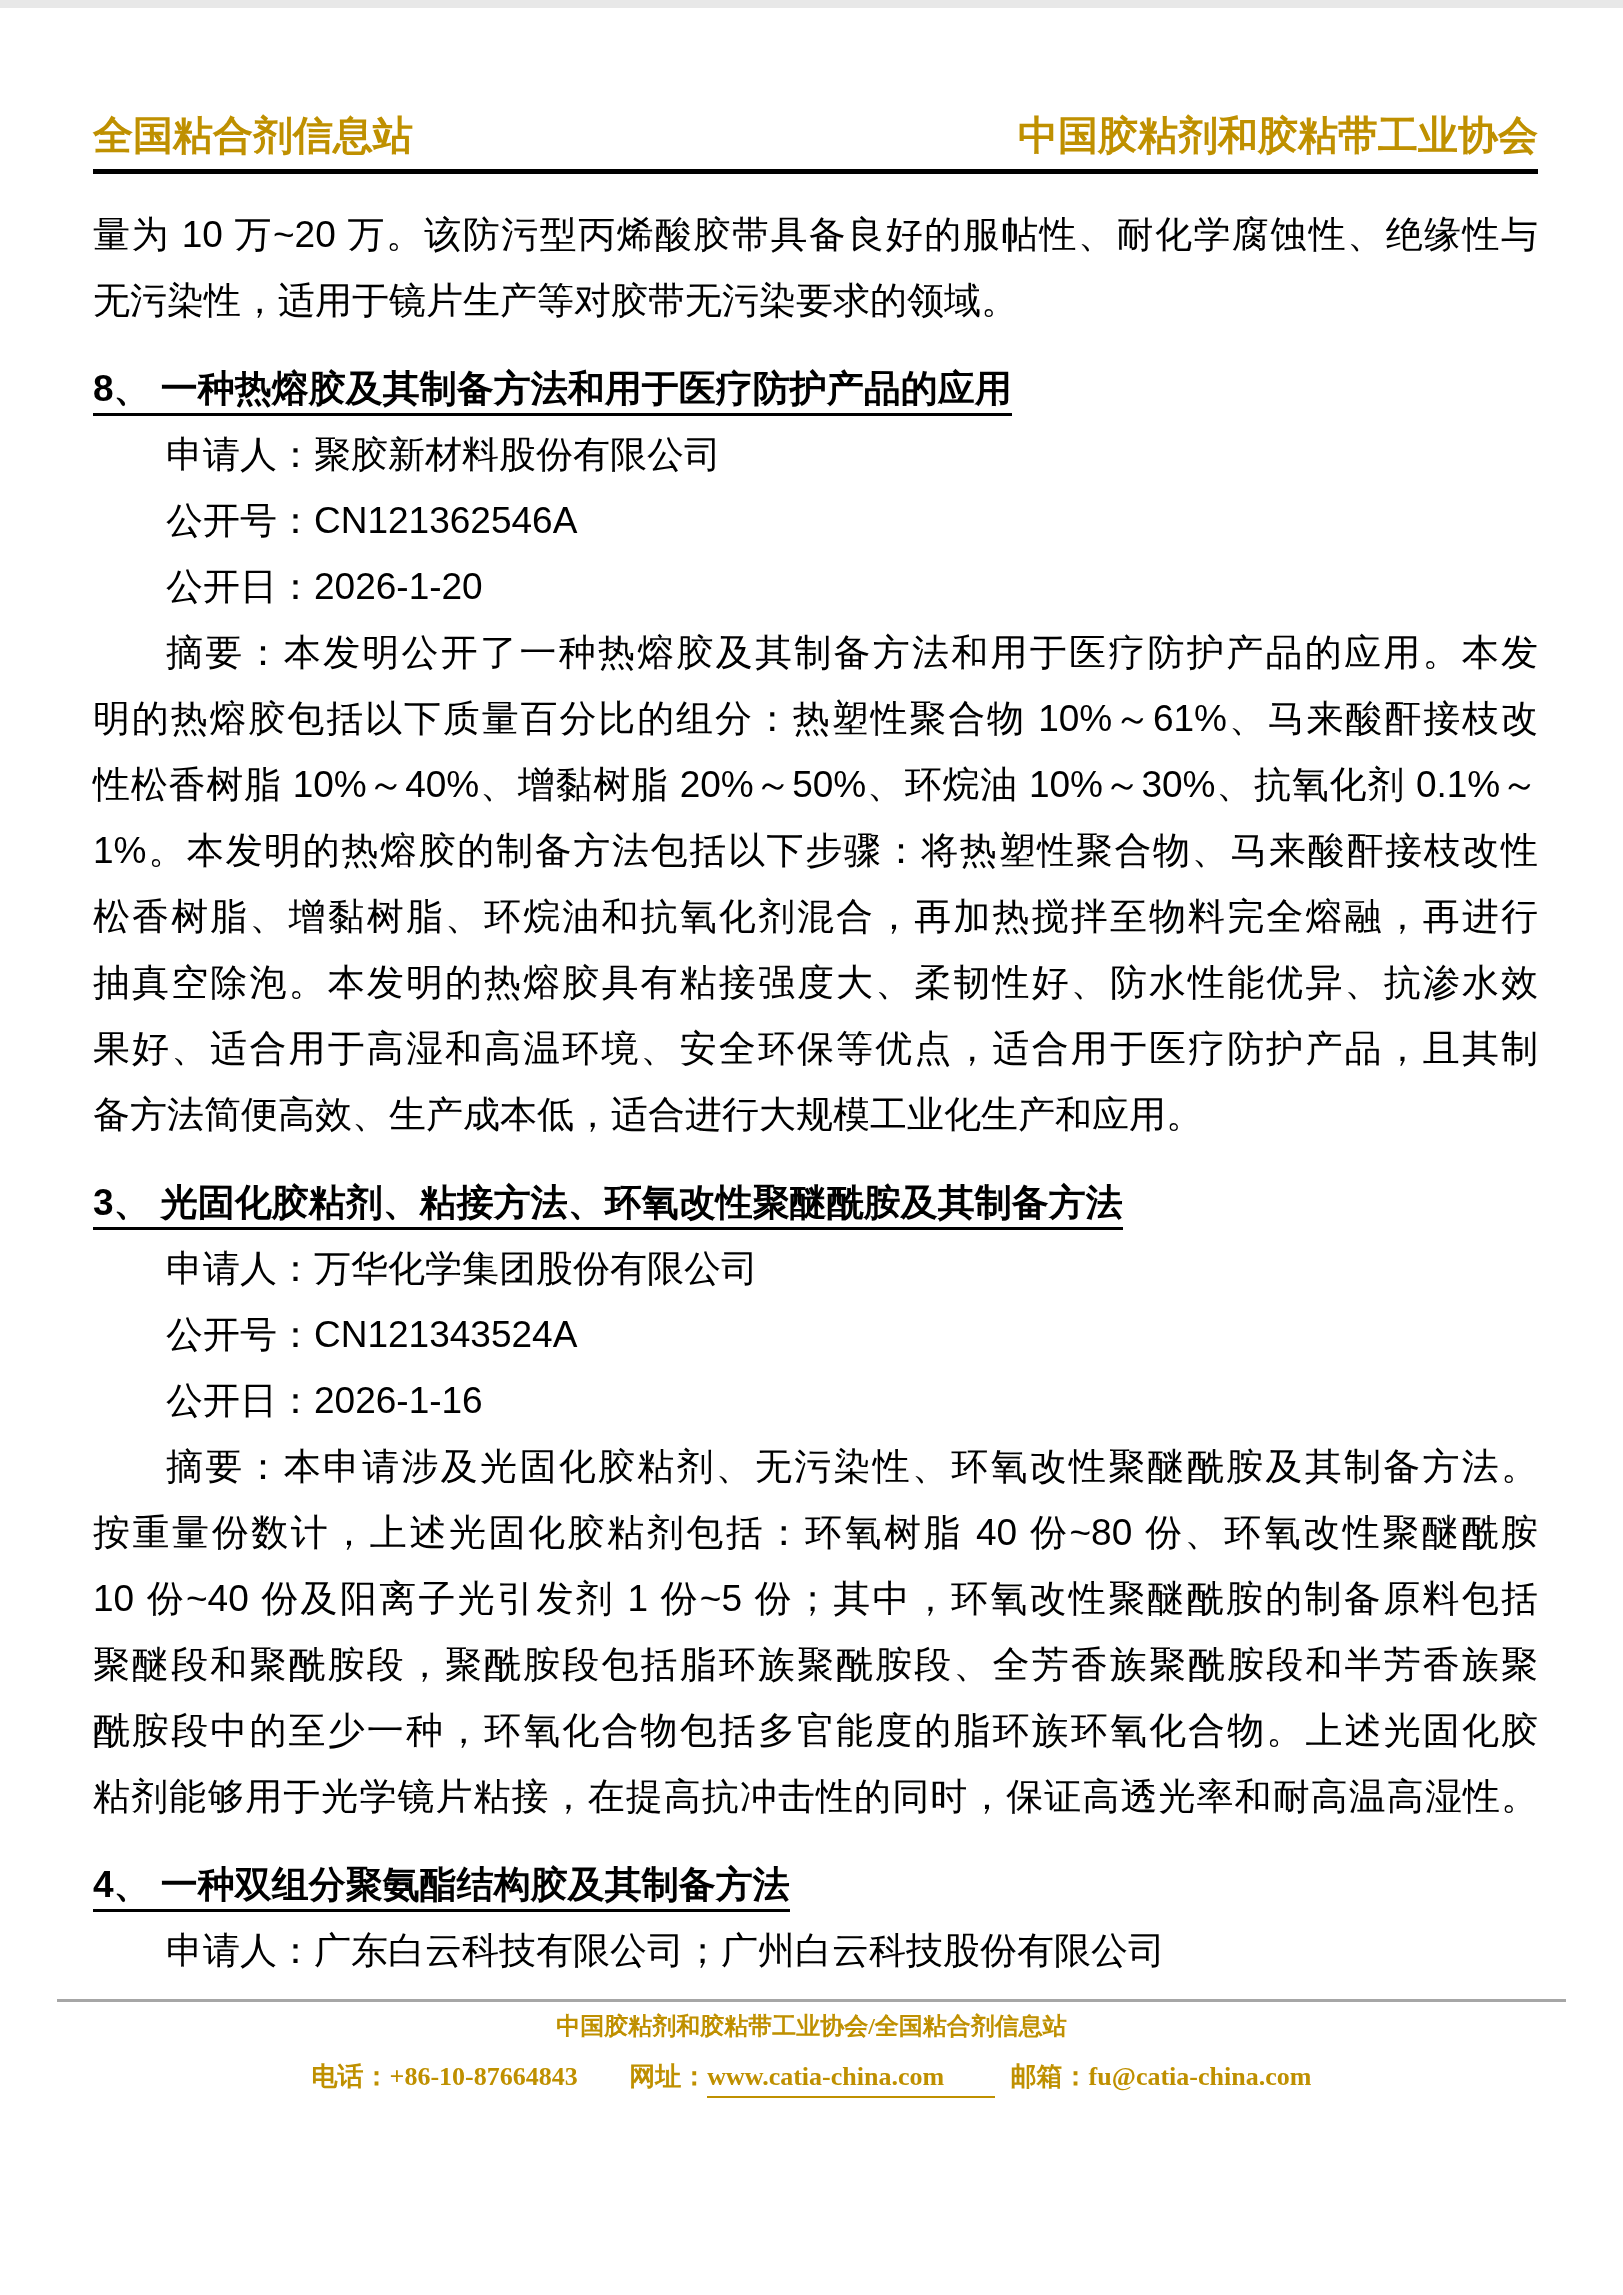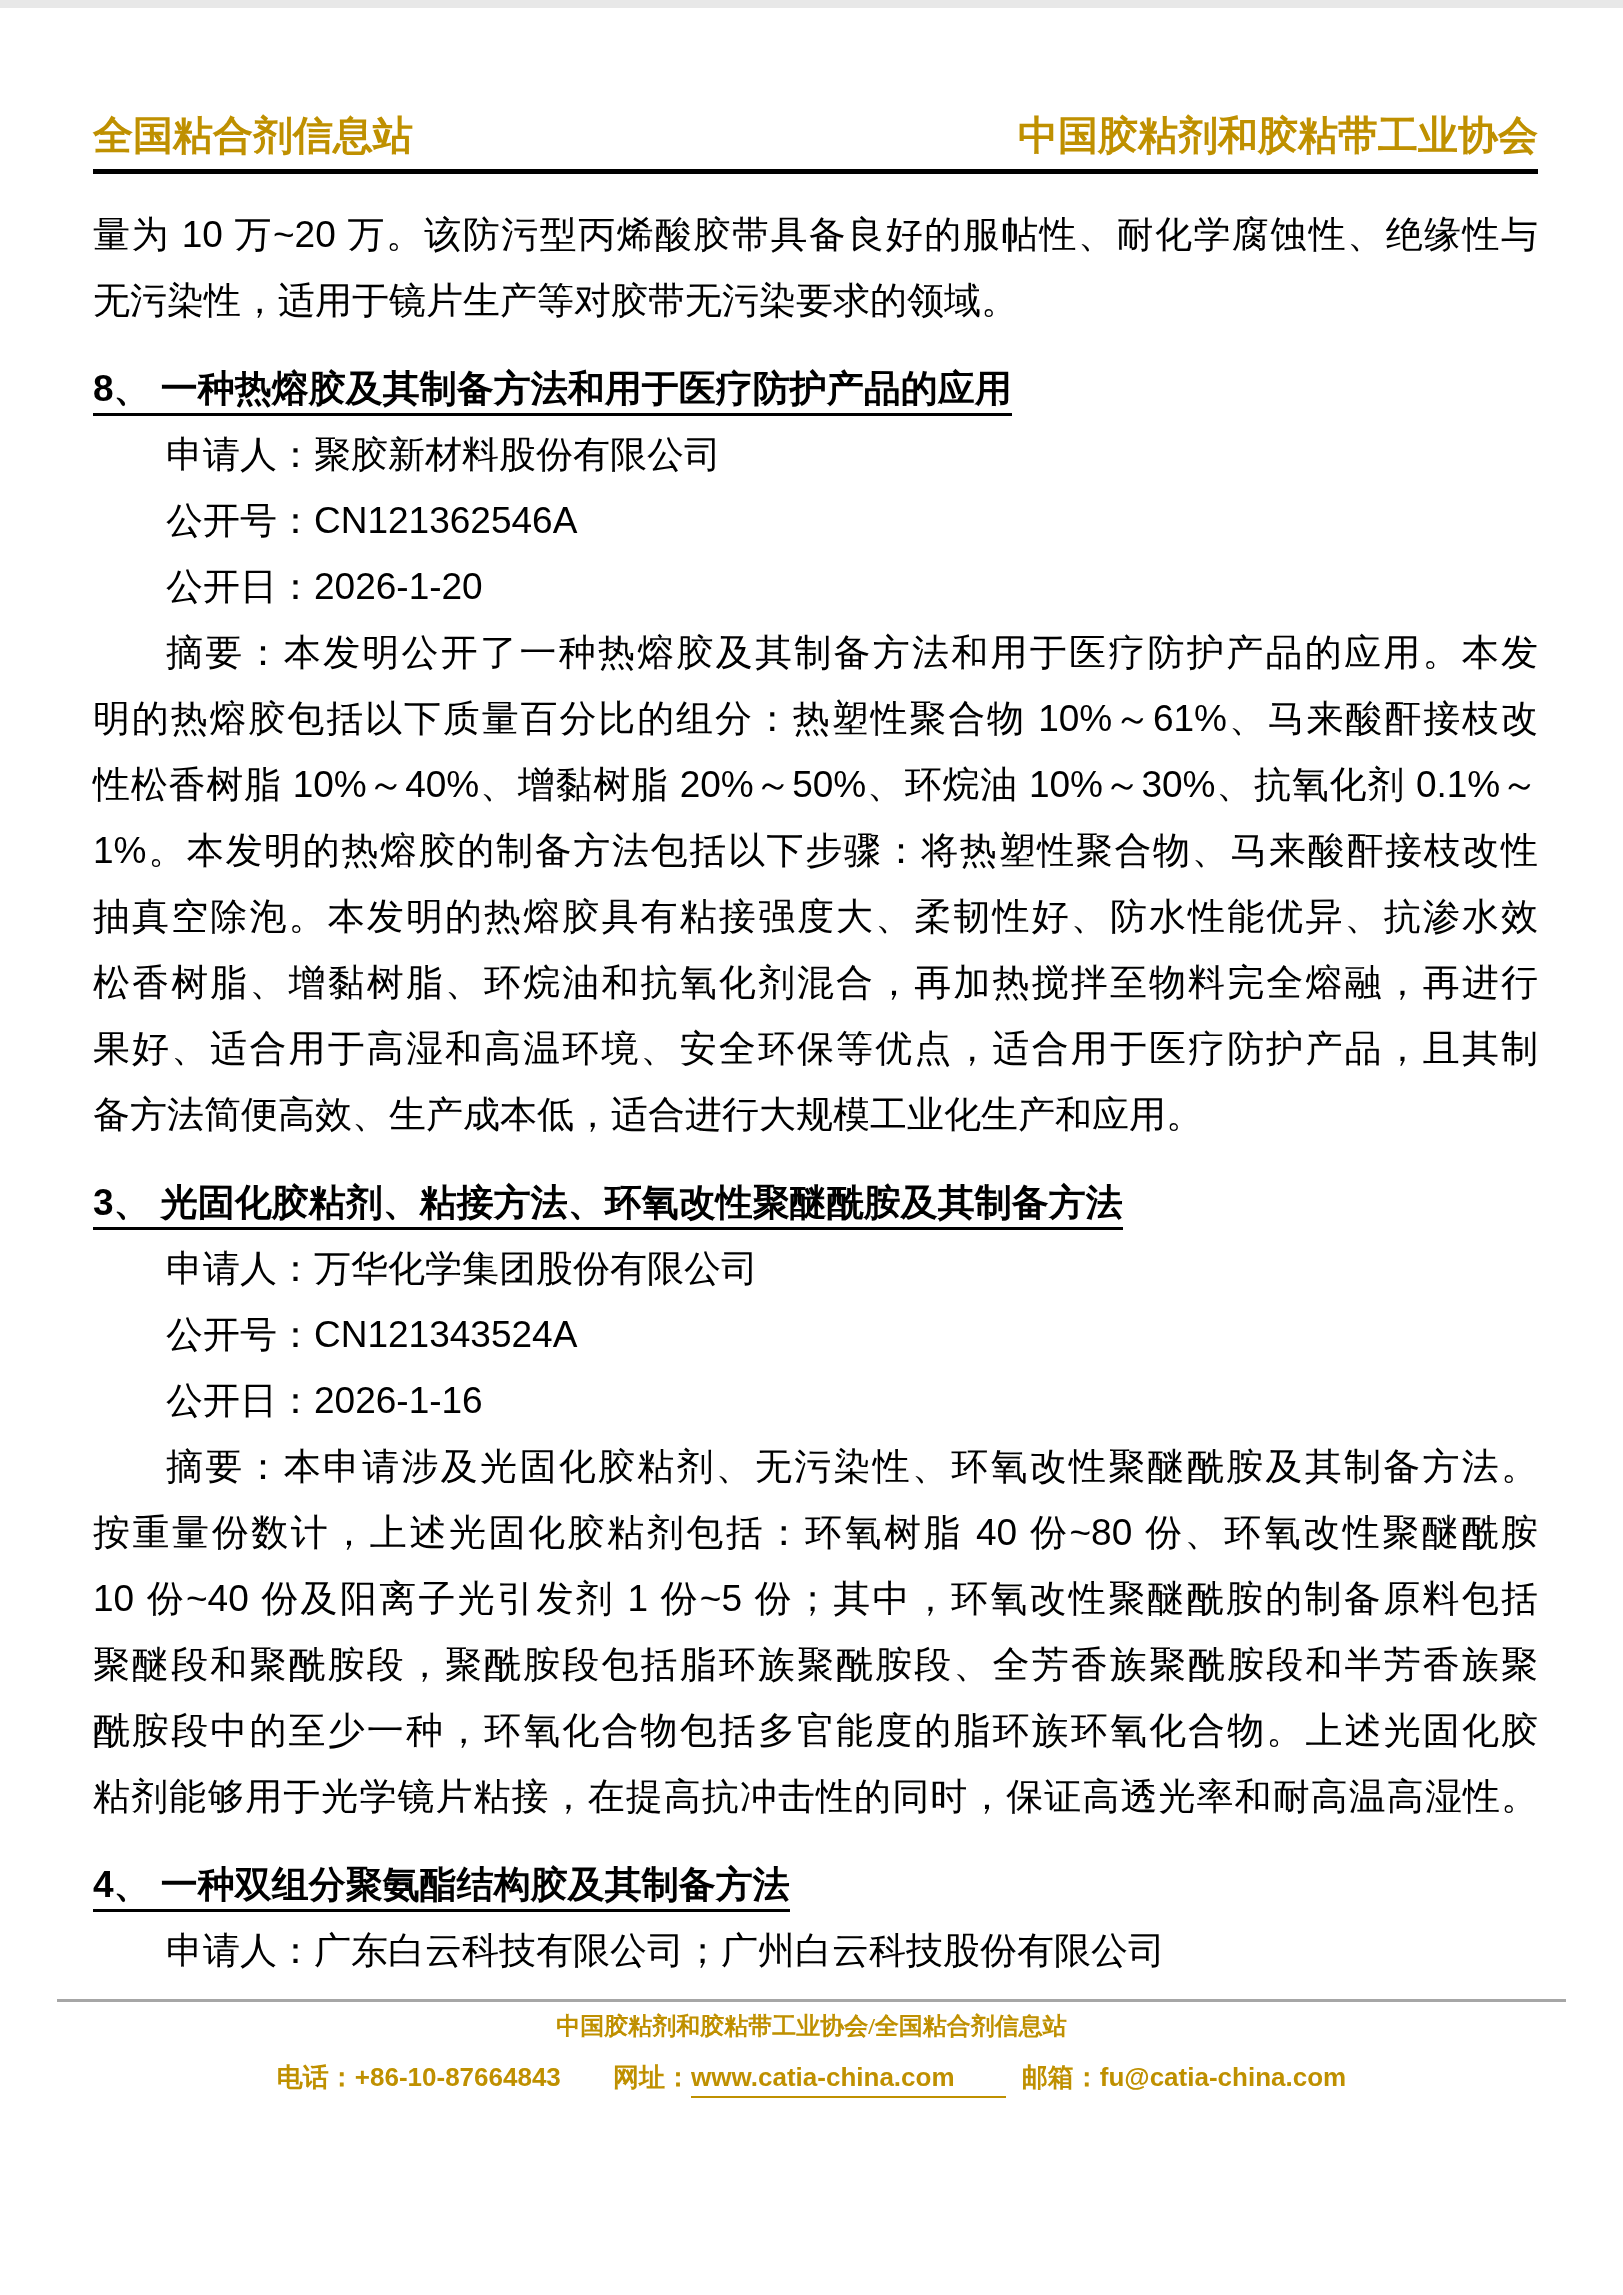--- a/index.html
+++ b/index.html
@@ -47,21 +47,21 @@
     margin-top:7.7px;
     text-align:center;
     font-family:"Liberation Serif", serif;
     font-weight:bold;
     font-size:24px; line-height:35px;
     color:#BF9000;
   }
   .footer-contact {
     margin-top:16.7px;
     text-align:center;
-    font-family:Liberation Sans, sans-serif;
+    font-family:Liberation Serif, serif;
     font-weight:bold;
     font-size:26px; line-height:32px;
     color:#BF9000;
     white-space:nowrap;
   }
   .footer-contact .group { display:inline-block; }
   .footer-contact .gap { margin-left:45px; }
   .footer-contact .url {
     display:inline-block;
     border-bottom:2.6px solid #BF9000;
@@ -88,22 +88,22 @@
     <div class="line">无污染性，适用于镜片生产等对胶带无污染要求的领域。</div>
 
     <div class="line heading"><span class="hl">8、 一种热熔胶及其制备方法和用于医疗防护产品的应用</span></div>
     <div class="line indent">申请人：聚胶新材料股份有限公司</div>
     <div class="line indent">公开号：CN121362546A</div>
     <div class="line indent">公开日：2026-1-20</div>
     <div class="line jl indent">摘要：本发明公开了一种热熔胶及其制备方法和用于医疗防护产品的应用。本发</div>
     <div class="line jl">明的热熔胶包括以下质量百分比的组分：热塑性聚合物 10%～61%、马来酸酐接枝改</div>
     <div class="line jl">性松香树脂 10%～40%、增黏树脂 20%～50%、环烷油 10%～30%、抗氧化剂 0.1%～</div>
     <div class="line jl">1%。本发明的热熔胶的制备方法包括以下步骤：将热塑性聚合物、马来酸酐接枝改性</div>
+    <div class="line jl">松香树脂、增黏树脂、环烷油和抗氧化剂混合，再加热搅拌至物料完全熔融，再进行</div>
     <div class="line jl">抽真空除泡。本发明的热熔胶具有粘接强度大、柔韧性好、防水性能优异、抗渗水效</div>
-    <div class="line jl">松香树脂、增黏树脂、环烷油和抗氧化剂混合，再加热搅拌至物料完全熔融，再进行</div>
     <div class="line jl">果好、适合用于高湿和高温环境、安全环保等优点，适合用于医疗防护产品，且其制</div>
     <div class="line">备方法简便高效、生产成本低，适合进行大规模工业化生产和应用。</div>
 
     <div class="line heading"><span class="hl">3、 光固化胶粘剂、粘接方法、环氧改性聚醚酰胺及其制备方法</span></div>
     <div class="line indent">申请人：万华化学集团股份有限公司</div>
     <div class="line indent">公开号：CN121343524A</div>
     <div class="line indent">公开日：2026-1-16</div>
     <div class="line jl indent">摘要：本申请涉及光固化胶粘剂、无污染性、环氧改性聚醚酰胺及其制备方法。</div>
     <div class="line jl">按重量份数计，上述光固化胶粘剂包括：环氧树脂 40 份~80 份、环氧改性聚醚酰胺</div>
     <div class="line jl">10 份~40 份及阳离子光引发剂 1 份~5 份；其中，环氧改性聚醚酰胺的制备原料包括</div>

